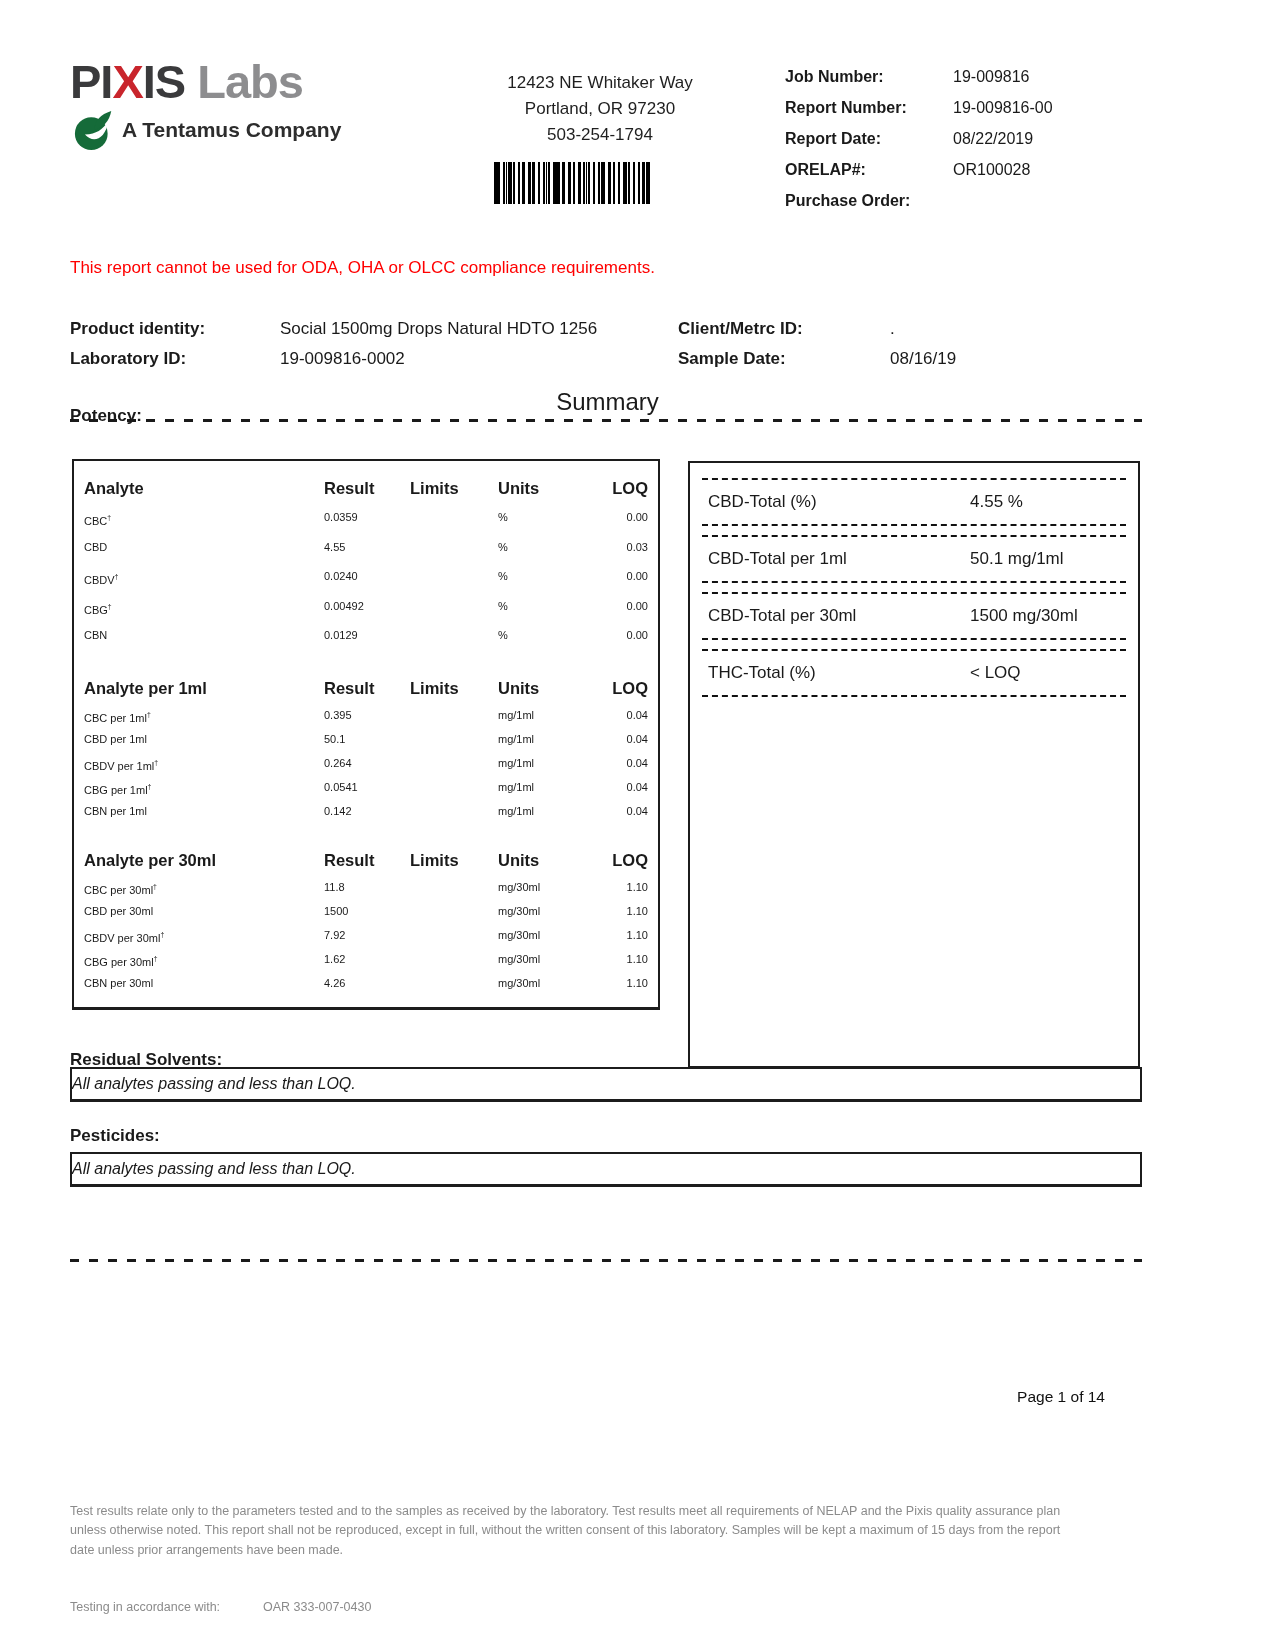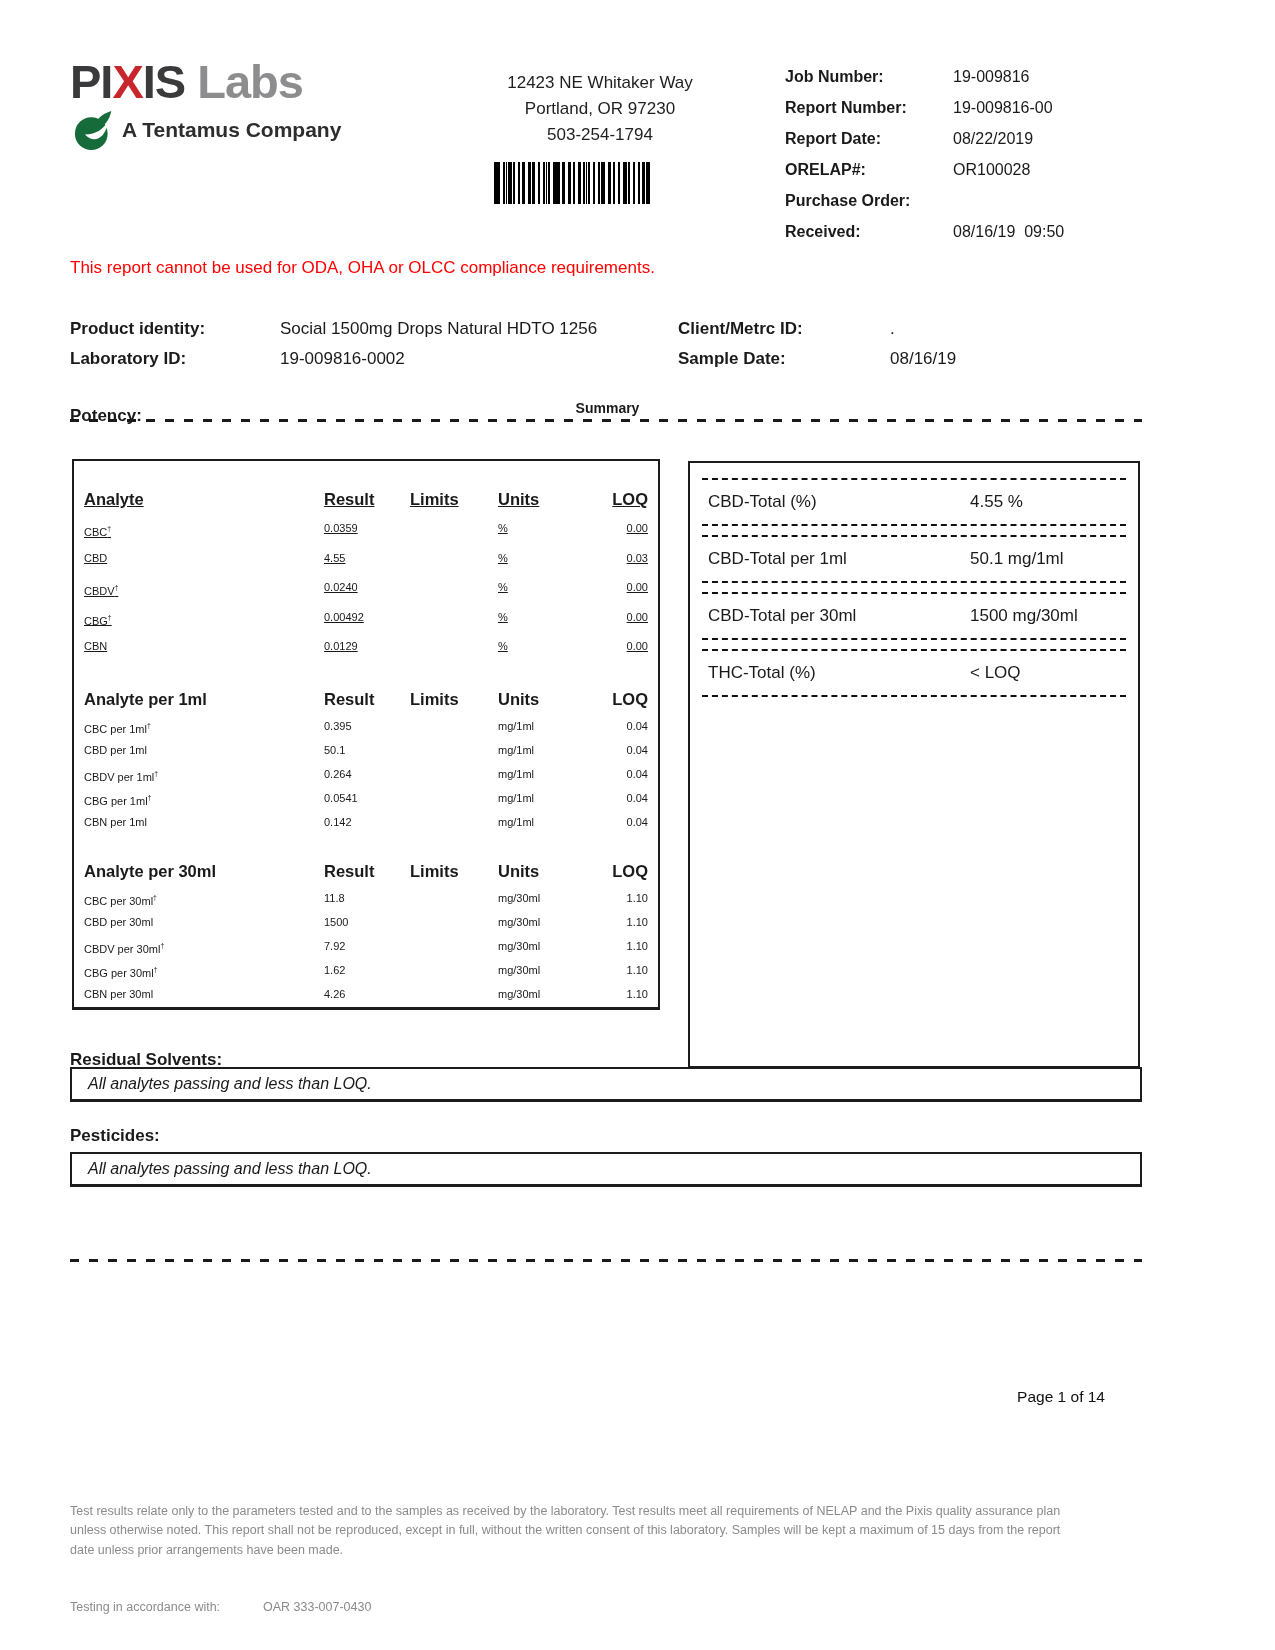--- a/index.html
+++ b/index.html
@@ -39,36 +39,36 @@
   .ji-row { display: flex; margin-bottom: 9px; font-size: 16px; line-height: 22px; }
   .ji-label { font-weight: bold; width: 168px; flex: none; }
   .ji-value { white-space: pre-wrap; }
 
   
   .warning { position: absolute; left: 70px; top: 258px; font-size: 17px; color: #ff0000; }
   .si { position: absolute; font-size: 17px; line-height: 22px; }
   .si-label { font-weight: bold; }
 
   
-  .summary-title { position: absolute; left: 0; top: 400px; width: 1215px; text-align: center; font-size: 14px; font-weight: bold; }
+  .summary-title { position: absolute; left: 0; top: 388px; width: 1215px; text-align: center; font-size: 24px; font-weight: normal; }
   .dashline { position: absolute; left: 70px; width: 1072px; height: 3px;
     background: repeating-linear-gradient(90deg, #1a1a1a 0 9px, transparent 9px 19px); }
   .dash1 { top: 419px; }
   .dash2 { top: 1259px; }
   .section-label { position: absolute; left: 70px; font-size: 17px; font-weight: bold; }
   .potency-label { top: 406px; }
 
   
   .ptable-box {
     position: absolute; left: 72px; top: 459px; width: 588px; height: 551px;
     box-sizing: border-box; border: 2px solid #1c1c1c; border-bottom-width: 3px;
     padding: 12px 10px 0 10px;
   }
   .subtable { margin-top: 22px; }
-  .subtable.first { margin-top: 11px; text-decoration: underline; }
+  .subtable.first { margin-top: 0; }
   .trow { display: grid; grid-template-columns: 240px 86px 88px 104px 46px; }
   .trow.thead { font-size: 16.5px; font-weight: bold; height: 30px; line-height: 30px; }
   .trow.data  { font-size: 11px; height: 24px; line-height: 24px; }
   .trow.data.tall { height: 29.5px; line-height: 29.5px; }
   .tcell.col4 { text-align: right; }
   .tcell sup { font-size: 0.62em; }
 
   .totals-box {
     position: absolute; left: 688px; top: 461px; width: 452px; height: 608px;
     box-sizing: border-box; border: 2px solid #1c1c1c; border-bottom-width: 3px;
@@ -80,21 +80,21 @@
   }
   .total-row:first-child { margin-top: 15px; }
   .total-label { width: 262px; flex: none; }
 
   
   .rs-label { top: 1050px; }
   .pest-label { top: 1126px; }
   .strip-box {
     position: absolute; left: 70px; width: 1072px; height: 35px;
     box-sizing: border-box; border: 2px solid #1c1c1c; border-bottom-width: 3px;
-    font-size: 16px; font-style: italic; line-height: 30px; padding-left: 16px;
+    font-size: 16px; font-style: italic; line-height: 30px; padding-left: 0;
   }
   .rs-box { top: 1067px; }
   .pest-box { top: 1152px; }
 
   
   .page-number { position: absolute; left: 840px; top: 1388px; width: 265px; text-align: right; font-size: 15.5px; color: #111; }
   .disclaimer { position: absolute; left: 70px; top: 1502px; width: 1005px; font-size: 12.5px; line-height: 1.55; color: #8b8b8b; }
   .testing-row { position: absolute; left: 70px; top: 1600px; font-size: 12.5px; color: #8b8b8b; display: flex; gap: 33px; }
   .testing-row .t-label { width: 160px; flex: none; }
 </style>
@@ -139,24 +139,20 @@
         <span class="ji-value">08/22/2019</span>
       </div>
       <div class="ji-row">
         <span class="ji-label">ORELAP#:</span>
         <span class="ji-value">OR100028</span>
       </div>
       <div class="ji-row">
         <span class="ji-label">Purchase Order:</span>
         <span class="ji-value"></span>
       </div>
-      <div class="ji-row">
-        <span class="ji-label">Received:</span>
-        <span class="ji-value">08/16/19  09:50</span>
-      </div>
     </div>
 
   <div class="warning">This report cannot be used for ODA, OHA or OLCC compliance requirements.</div>
 
   <div class="si si-label" style="left:70px; top:318px;">Product identity:</div>
   <div class="si" style="left:280px; top:318px;">Social 1500mg Drops Natural HDTO 1256</div>
   <div class="si si-label" style="left:678px; top:318px;">Client/Metrc ID:</div>
   <div class="si" style="left:890px; top:318px;">.</div>
   <div class="si si-label" style="left:70px; top:348px;">Laboratory ID:</div>
   <div class="si" style="left:280px; top:348px;">19-009816-0002</div>

